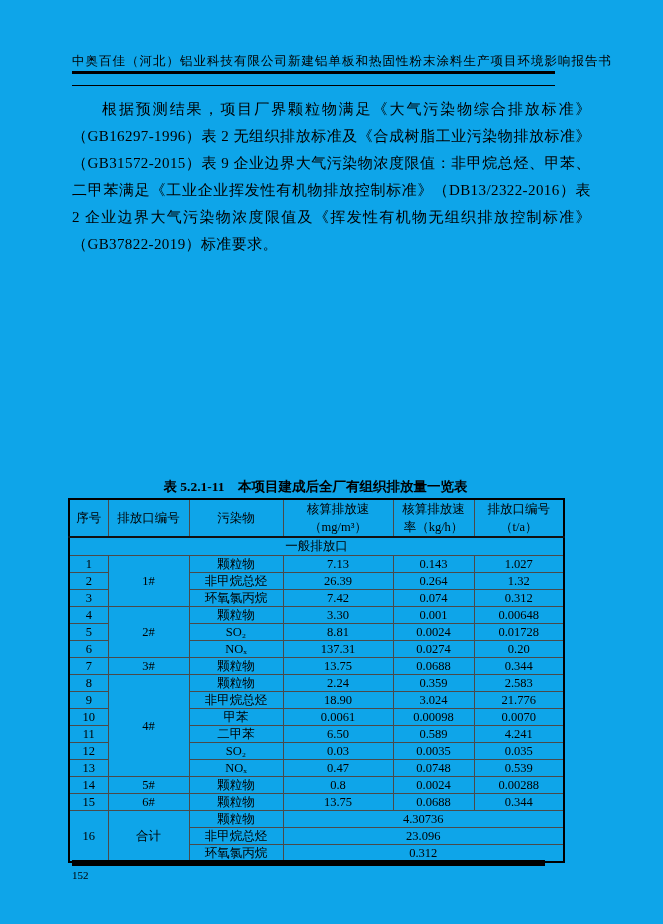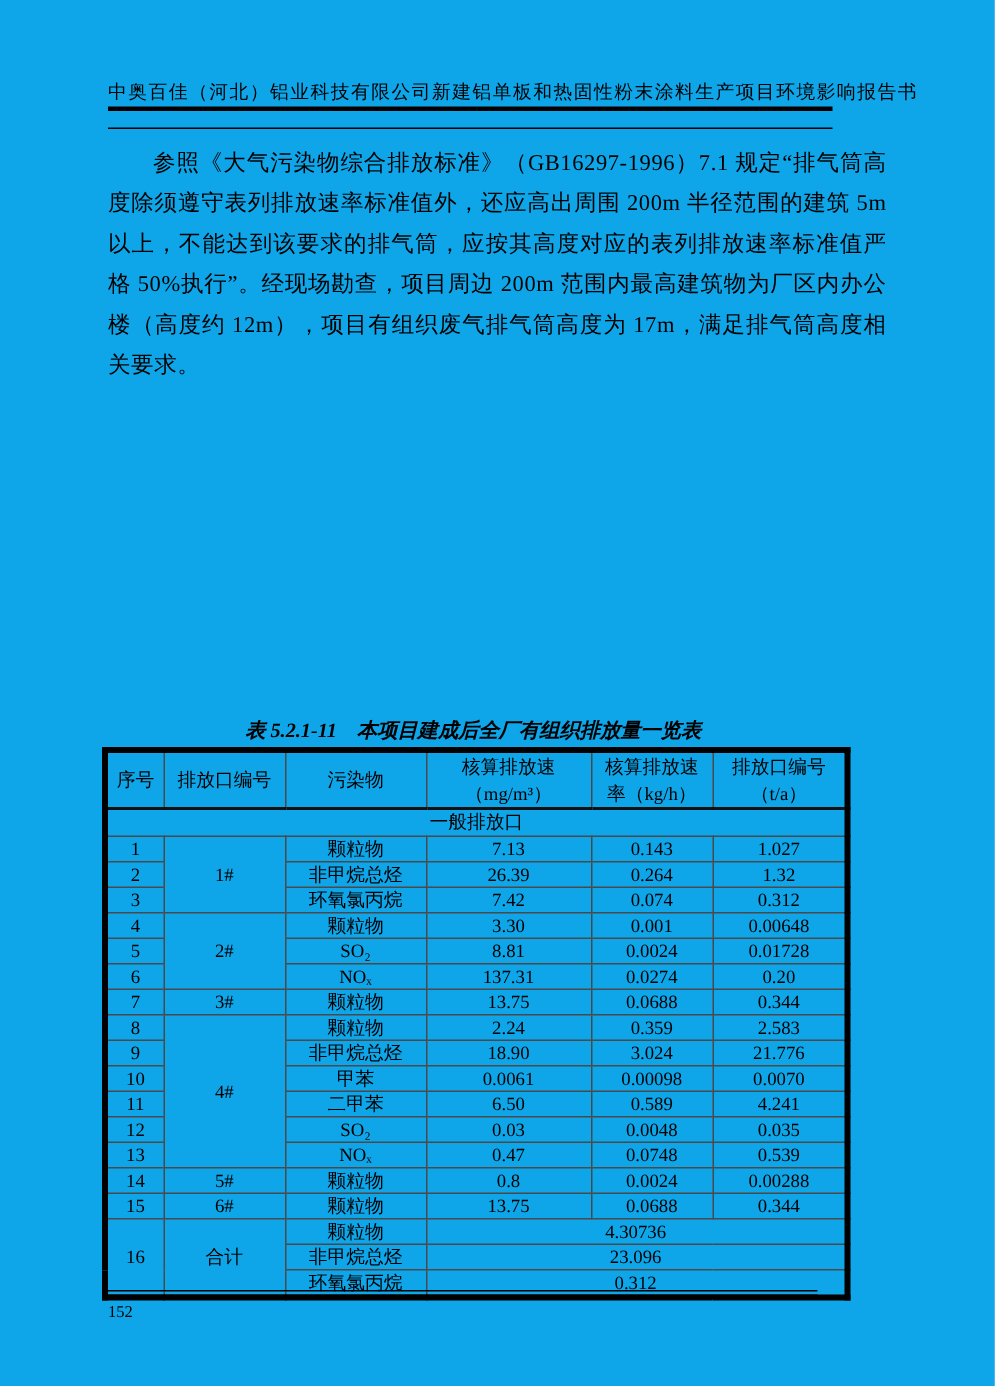--- a/index.html
+++ b/index.html
@@ -21,32 +21,32 @@
   .content{
     position:absolute;top:96px;left:72px;width:519px;
     font-size:15px;line-height:27px;text-align:justify;text-justify:inter-character;
     letter-spacing:0.4px;
   }
   .content p{margin:0;text-indent:2em;}
 
   
   .table-title{
     position:absolute;top:478px;left:68px;width:495px;
-    font-size:13.5px;font-weight:bold;text-align:center;white-space:nowrap;font-style:italic;
+    font-size:13.5px;font-weight:bold;text-align:center;white-space:nowrap;
   }
   table.emissions{
     position:absolute;top:498px;left:68px;width:495px;
     border-collapse:collapse;table-layout:fixed;
     font-size:12.5px;text-align:center;
   }
   table.emissions th,table.emissions td{
     border:1px solid #4a4a4a;padding:0;font-weight:normal;
     overflow:hidden;white-space:nowrap;
   }
-  table.emissions{border:4px solid #000000;}
+  table.emissions{border:2px solid #000000;}
   table.emissions thead th{height:21px;line-height:19px;border-bottom:2px solid #111;}
   table.emissions .section-row td{height:17px;line-height:17px;}
   table.emissions tbody td{height:16px;line-height:16px;}
   .hdr2{display:block;line-height:18px;}
 
   
   .footer-rule{
     position:absolute;top:860px;left:72px;width:473px;height:2px;
     border-top:1px solid #000;border-bottom:3px solid #000;
   }
@@ -55,21 +55,21 @@
 </head>
 <body>
 
 <div class="page">
 
   <div class="header-title">中奥百佳（河北）铝业科技有限公司新建铝单板和热固性粉末涂料生产项目环境影响报告书</div>
   <div class="header-rule-thick"></div>
   <div class="header-rule-thin"></div>
 
   <div class="content">
-    <p>参照《大气污染物综合排放标准》（GB16297-1996）7.1 规定“排气筒高度除须遵守表列排放速率标准值外，还应高出周围 200m 半径范围的建筑 5m 以上，不能达到该要求的排气筒，应按其高度对应的表列排放速率标准值严格 50%执行”。经现场勘查，项目周边 200m 范围内最高建筑物为厂区内办公楼（高度约 12m），项目有组织废气排气筒高度为 17m，满足排气筒高度相关要求。</p>
+    <p>根据预测结果，项目厂界颗粒物满足《大气污染物综合排放标准》（GB16297-1996）表 2 无组织排放标准及《合成树脂工业污染物排放标准》（GB31572-2015）表 9 企业边界大气污染物浓度限值：非甲烷总烃、甲苯、二甲苯满足《工业企业挥发性有机物排放控制标准》（DB13/2322-2016）表 2 企业边界大气污染物浓度限值及《挥发性有机物无组织排放控制标准》（GB37822-2019）标准要求。</p>
   </div>
 
   <div class="table-title">表 5.2.1-11　本项目建成后全厂有组织排放量一览表</div>
 
   <table class="emissions">
     <colgroup>
       <col style="width:39px">
         <col style="width:81px">
         <col style="width:94px">
       <col style="width:110px">
@@ -177,21 +177,21 @@
         <td>11</td>
         <td>二甲苯</td>
         <td>6.50</td>
         <td>0.589</td>
         <td>4.241</td>
       </tr>
       <tr>
         <td>12</td>
         <td>SO₂</td>
         <td>0.03</td>
-        <td>0.0048</td>
+        <td>0.0035</td>
         <td>0.035</td>
       </tr>
       <tr>
         <td>13</td>
         <td>NOₓ</td>
         <td>0.47</td>
         <td>0.0748</td>
         <td>0.539</td>
       </tr>
       <tr>

